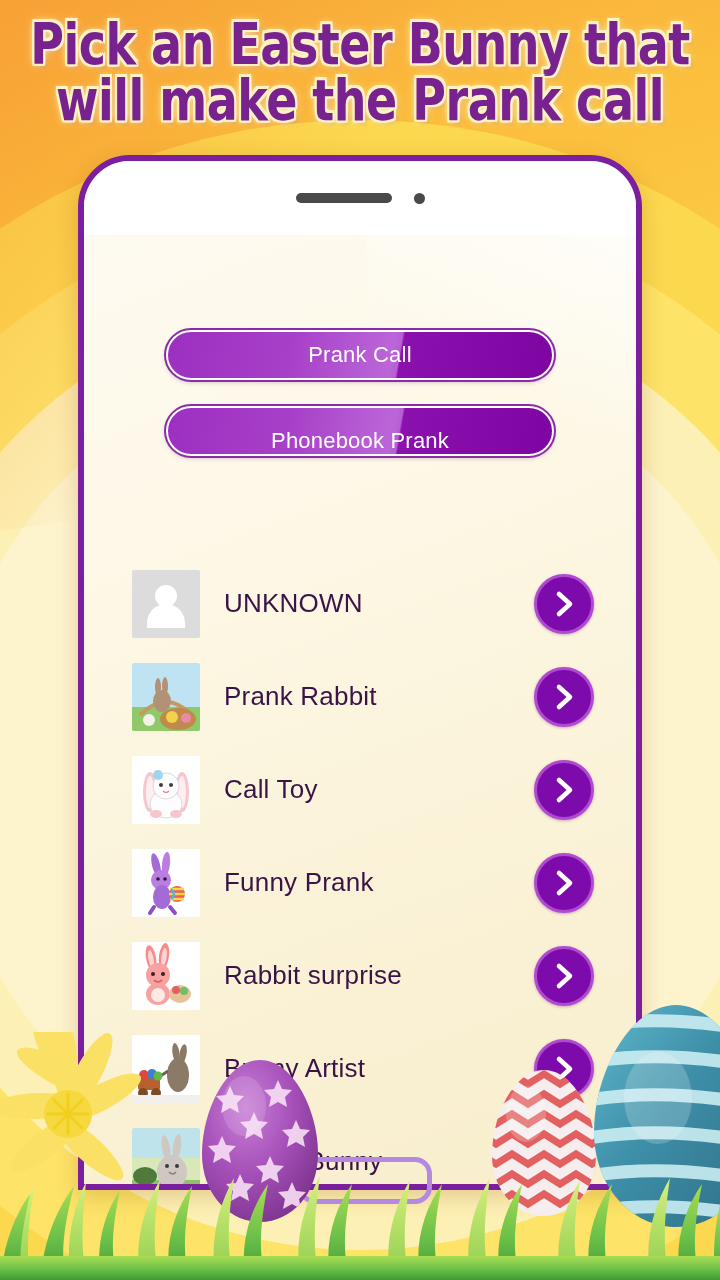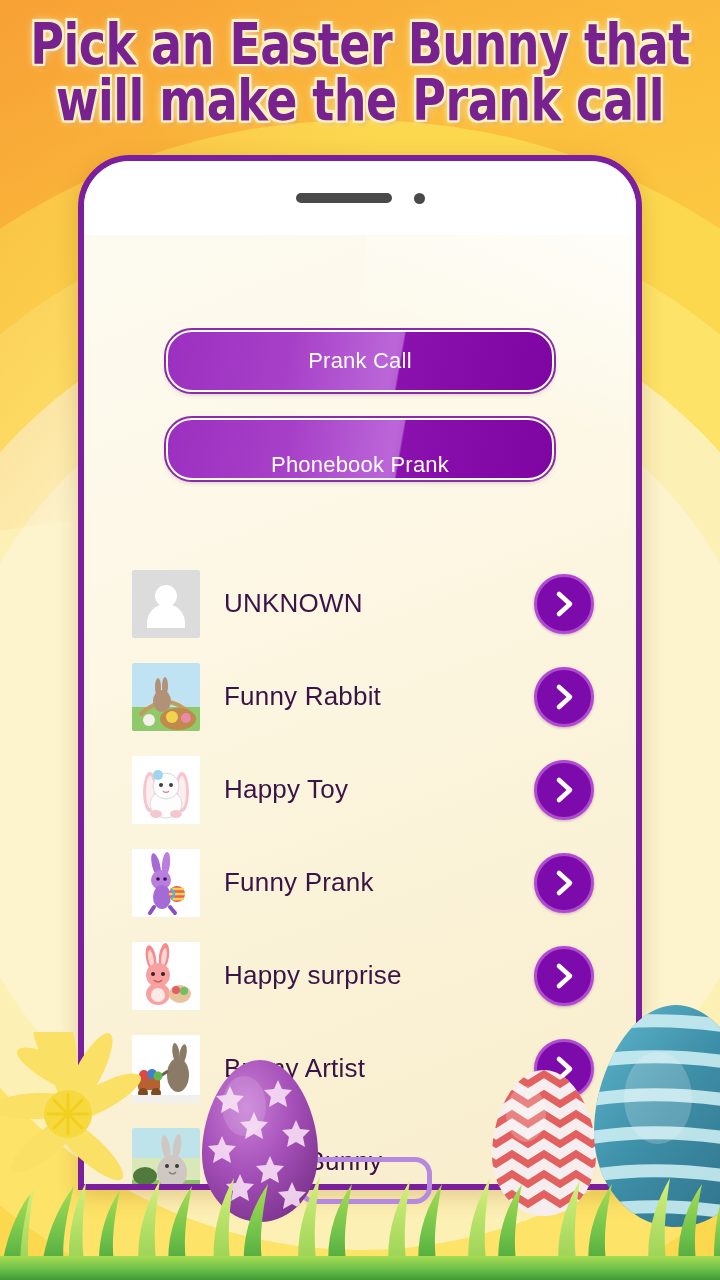--- a/index.html
+++ b/index.html
@@ -86,21 +86,21 @@
   }
   .screen-sheen{
     position:absolute; right:-60px; top:-40px; width:330px; height:330px;
     background:linear-gradient(205deg, rgba(255,255,255,.9), rgba(255,255,255,0) 60%);
     pointer-events:none;
   }
 
   
   .pill-wrap{ position:relative; padding:0 82px; }
   .pill{
-    position:relative; height:62px; margin-top:0;
+    position:relative; height:50px; margin-top:0;
     border-radius:26px;
     border:2px solid #ffffff;
     outline:2px solid #8a2ba8;
     background:linear-gradient(100deg,#9c2fc0 0%, #a740c8 32%, #bb66d8 58%, #b65fd4 60%, #8a11ad 60.5%, #7f05a3 100%);
     box-shadow:0 2px 5px rgba(90,20,110,.30);
     display:flex; align-items:center; justify-content:center;
     color:#ffffff; font-size:22px; letter-spacing:.2px;
   }
   #btn-prank-call{ margin-top:95px; }
   #btn-phonebook-prank{ margin-top:26px;align-items:flex-end; }
@@ -211,21 +211,21 @@
             <path d="M8 52 Q34 26 60 52" fill="none" stroke="#c49a5e" stroke-width="4"></path>
             <ellipse cx="46" cy="56" rx="18" ry="11" fill="#c08a4c"></ellipse>
             <ellipse cx="30" cy="38" rx="9" ry="11" fill="#b29277"></ellipse>
             <ellipse cx="26" cy="24" rx="3" ry="9" fill="#b29277"></ellipse>
             <ellipse cx="33" cy="23" rx="3" ry="9" fill="#b29277"></ellipse>
             <circle cx="40" cy="54" r="6" fill="#f2d24b"></circle>
             <circle cx="54" cy="55" r="5" fill="#e88aa8"></circle>
             <circle cx="17" cy="57" r="6" fill="#f5f0ea"></circle>
           </svg>
         </div>
-        <div class="name">Funny Rabbit</div>
+        <div class="name">Prank Rabbit</div>
         <div class="chev">
           <svg width="28" height="28" viewBox="0 0 28 28">
               <path d="M9 4 L20 14 L9 24" fill="none" stroke="#fff" stroke-width="4.6" stroke-linecap="round" stroke-linejoin="round"></path>
             </svg>
         </div>
       </div>
 
       <div class="row">
         <div class="thumb">
           <svg class="art" viewBox="0 0 68 68">
@@ -237,21 +237,21 @@
             <ellipse cx="34" cy="48" rx="16" ry="14" fill="#fdfdfd" stroke="#ded9dd" stroke-width="1"></ellipse>
             <circle cx="34" cy="30" r="13" fill="#fdfdfd" stroke="#ded9dd" stroke-width="1"></circle>
             <circle cx="29" cy="29" r="2" fill="#4a3a3a"></circle>
               <circle cx="39" cy="29" r="2" fill="#4a3a3a"></circle>
             <path d="M31 35 Q34 38 37 35" fill="none" stroke="#d98a9a" stroke-width="1.6"></path>
             <circle cx="26" cy="19" r="5" fill="#9fd6ef"></circle>
             <ellipse cx="24" cy="58" rx="6" ry="4" fill="#f6c6ce"></ellipse>
             <ellipse cx="44" cy="58" rx="6" ry="4" fill="#f6c6ce"></ellipse>
           </svg>
         </div>
-        <div class="name">Happy Toy</div>
+        <div class="name">Call Toy</div>
         <div class="chev">
           <svg width="28" height="28" viewBox="0 0 28 28">
               <path d="M9 4 L20 14 L9 24" fill="none" stroke="#fff" stroke-width="4.6" stroke-linecap="round" stroke-linejoin="round"></path>
             </svg>
         </div>
       </div>
 
       <div class="row">
         <div class="thumb">
           <svg class="art" viewBox="0 0 68 68">
@@ -288,21 +288,21 @@
             <circle cx="21" cy="32" r="2" fill="#3a2020"></circle>
               <circle cx="31" cy="32" r="2" fill="#3a2020"></circle>
             <path d="M22 38 q4 4 8 0" fill="none" stroke="#c75f5f" stroke-width="1.6"></path>
             <ellipse cx="26" cy="52" rx="12" ry="11" fill="#f9a0a0"></ellipse>
             <ellipse cx="26" cy="53" rx="7" ry="7" fill="#fde9e6"></ellipse>
             <ellipse cx="48" cy="52" rx="11" ry="9" fill="#e8c39a"></ellipse>
             <circle cx="44" cy="48" r="4" fill="#e2605f"></circle>
               <circle cx="52" cy="49" r="4" fill="#6fbf63"></circle>
           </svg>
         </div>
-        <div class="name">Happy surprise</div>
+        <div class="name">Rabbit surprise</div>
         <div class="chev">
           <svg width="28" height="28" viewBox="0 0 28 28">
               <path d="M9 4 L20 14 L9 24" fill="none" stroke="#fff" stroke-width="4.6" stroke-linecap="round" stroke-linejoin="round"></path>
             </svg>
         </div>
       </div>
 
       <div class="row">
         <div class="thumb">
           <svg class="art" viewBox="0 0 68 68">

